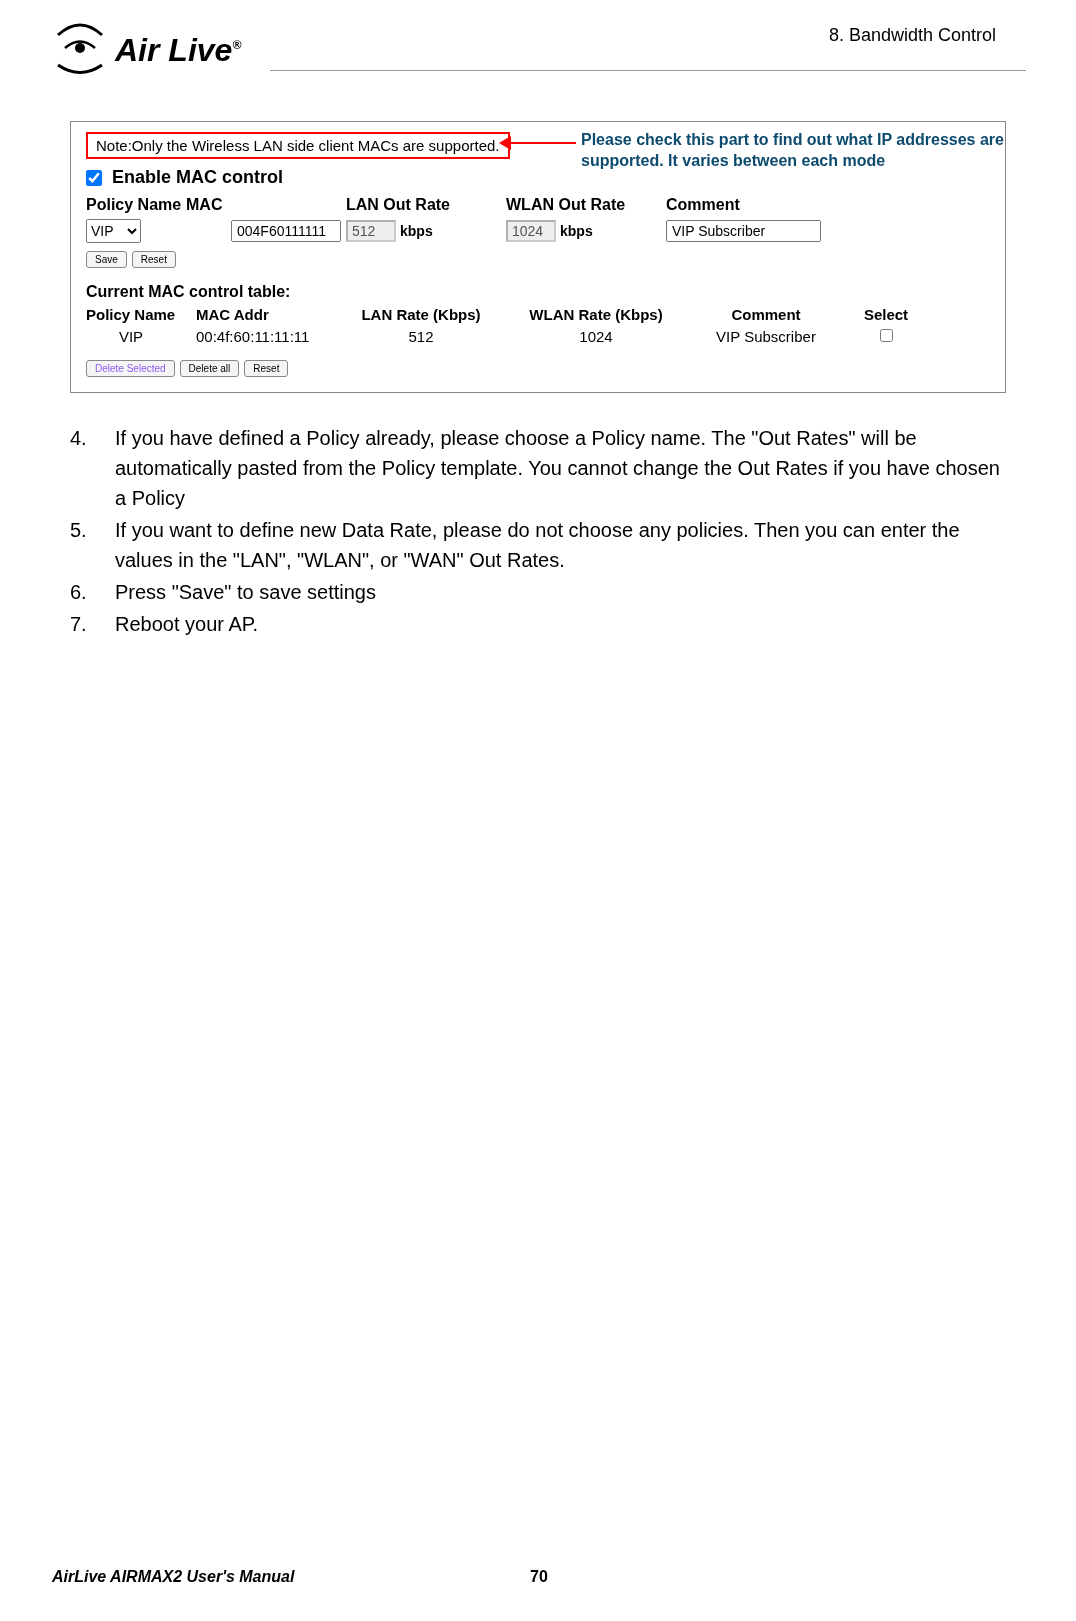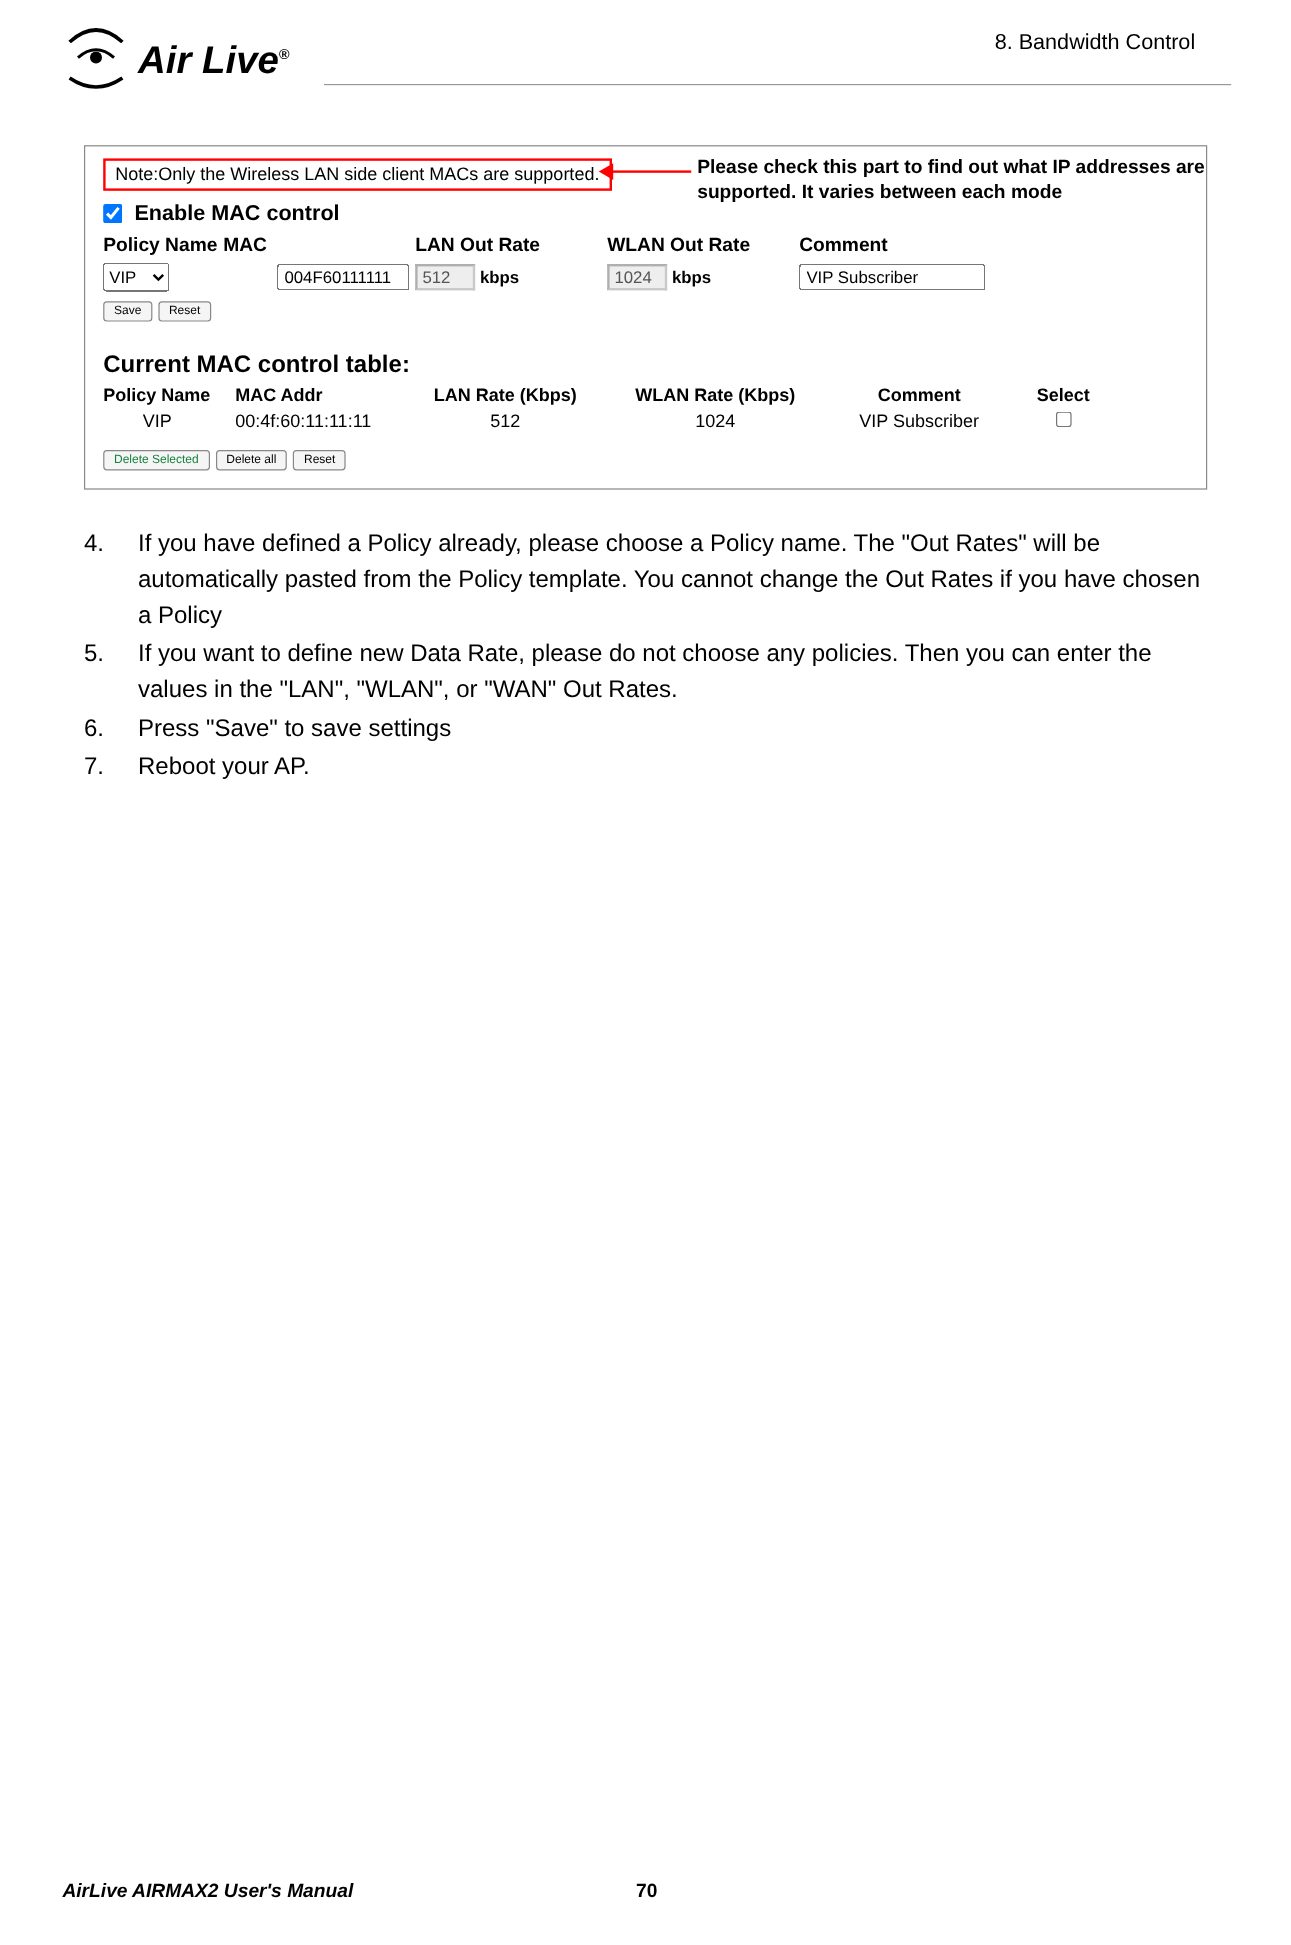--- a/index.html
+++ b/index.html
@@ -72,21 +72,21 @@
       width: 0;
       height: 0;
       border-top: 7px solid transparent;
       border-bottom: 7px solid transparent;
       border-right: 12px solid red;
     }
     .callout {
       position: absolute;
       top: 8px;
       left: 510px;
-      color: #000000;
+      color: #0c4a6e;
       font-weight: bold;
       font-size: 16px;
       line-height: 1.3;
       width: 460px;
     }
     .enable-row {
       margin-top: 8px;
       display: flex;
       align-items: center;
       gap: 10px;
@@ -138,27 +138,27 @@
     }
     .btn {
       font-size: 10px;
       padding: 2px 8px;
       border: 1px solid #888;
       border-radius: 3px;
       background: #f5f5f5;
       cursor: pointer;
     }
     .btn:disabled {
-      color: #15803d;
+      color: #8b5cf6;
       background: #f5f5f5;
     }
     .table-title {
       font-weight: bold;
-      font-size: 20px;
-      margin-top: 25px;
+      font-size: 16px;
+      margin-top: 15px;
     }
     .table-headers {
       display: flex;
       font-weight: bold;
       font-size: 15px;
       margin-top: 5px;
     }
     .tcol-policy { width: 110px; }
     .tcol-mac { width: 140px; }
     .tcol-lan { width: 170px; text-align: center; }

